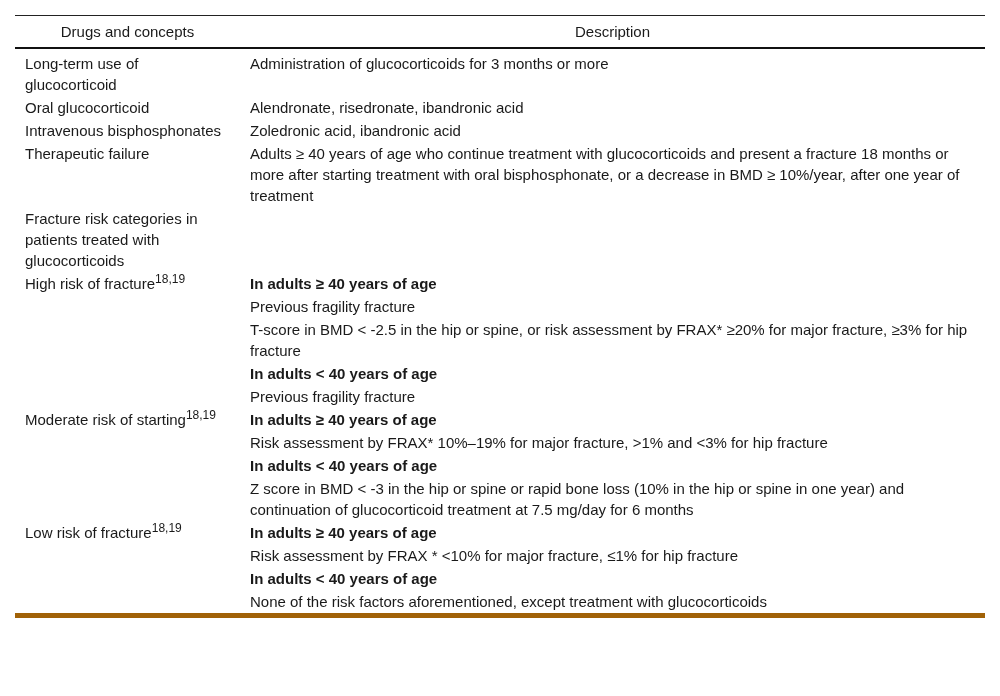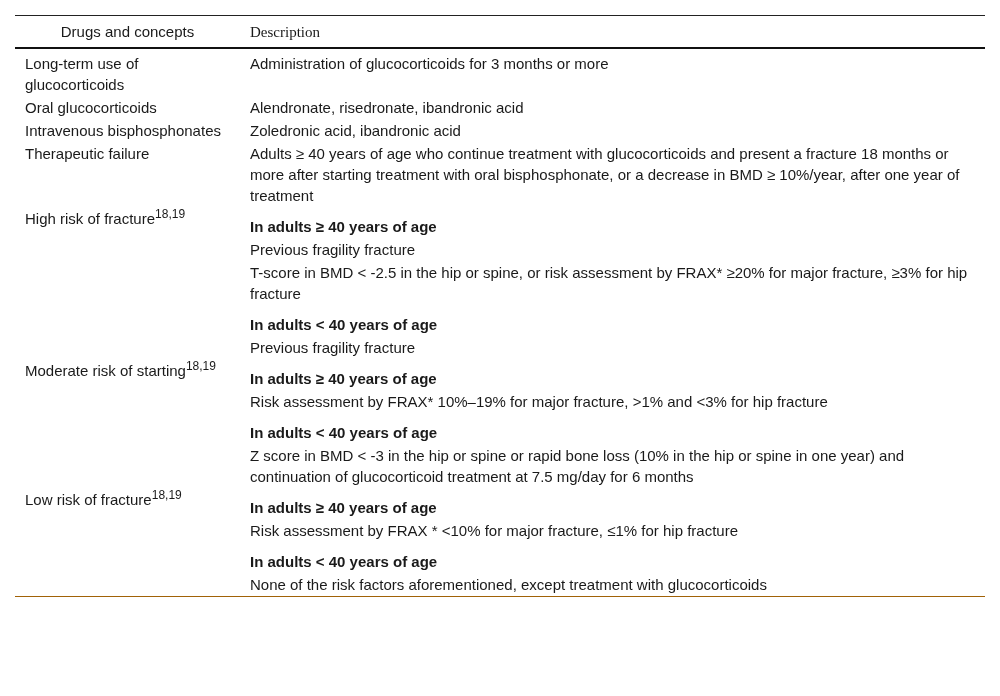--- a/index.html
+++ b/index.html
@@ -8,72 +8,78 @@
     font-family: "Liberation Sans", sans-serif;
     font-size: 15px; color: #1a1a1a;
   }
   .wrap { position: absolute; left: 15px; top: 15px; width: 970px; }
   table { border-collapse: collapse; width: 970px; }
   thead th {
     font-weight: normal; text-align: center; padding: 6px 10px 5px 10px;
     border-top: 1px solid #222; border-bottom: 2px solid #111;
     line-height: 20px; height: 20px;
   }
-  thead th.desc { text-align: left; font-family: Liberation Serif, serif; }
+  thead th.desc { text-align: center; }
   td { vertical-align: top; padding: 0 10px; line-height: 21px; }
   td.c1 { width: 205px; }
   .line { display: block; padding: 1px 0 1px 0; }
-  .b { font-weight: bold; margin-top: 8px; }
+  .b { font-weight: bold; }
   tbody tr:first-child td { padding-top: 3px; }
-  tbody tr.last td { border-bottom: 1px solid #a16207; }
+  tbody tr.last td { border-bottom: 5px solid #a16207; }
   sup { font-size: 12px; line-height: 0; vertical-align: 6px; }
 </style>
 </head>
 <body>
 
 <div class="wrap">
   <table>
     <thead>
       <tr>
         <th>Drugs and concepts</th>
         <th class="desc">Description</th>
       </tr>
     </thead>
     <tbody id="tbody">
         <tr>
           <td class="c1">
-            <span class="line"><span>Long-term use of glucocorticoids</span></span>
+            <span class="line"><span>Long-term use of glucocorticoid</span></span>
           </td>
           <td>
             <span class="line">Administration of glucocorticoids for 3 months or more</span>
           </td>
         </tr>
         <tr>
           <td class="c1">
-            <span class="line"><span>Oral glucocorticoids</span></span>
+            <span class="line"><span>Oral glucocorticoid</span></span>
           </td>
           <td>
             <span class="line">Alendronate, risedronate, ibandronic acid</span>
           </td>
         </tr>
         <tr>
           <td class="c1">
             <span class="line"><span>Intravenous bisphosphonates</span></span>
           </td>
           <td>
             <span class="line">Zoledronic acid, ibandronic acid</span>
           </td>
         </tr>
         <tr>
           <td class="c1">
             <span class="line"><span>Therapeutic failure</span></span>
           </td>
           <td>
             <span class="line">Adults ≥ 40 years of age who continue treatment with glucocorticoids and present a fracture 18 months or more after starting treatment with oral bisphosphonate, or a decrease in BMD ≥ 10%/year, after one year of treatment</span>
           </td>
+        </tr>
+        <tr>
+          <td class="c1">
+            <span class="line"><span>Fracture risk categories in patients treated with glucocorticoids</span></span>
+          </td>
+          <td></td>
         </tr>
         <tr>
           <td class="c1">
             <span class="line"><span>High risk of fracture</span><sup>18,19</sup></span>
           </td>
           <td>
             <span class="line b">In adults ≥ 40 years of age</span>
             <span class="line">Previous fragility fracture</span>
             <span class="line">T-score in BMD &lt; -2.5 in the hip or spine, or risk assessment by FRAX* ≥20% for major fracture, ≥3% for hip fracture</span>
             <span class="line b">In adults &lt; 40 years of age</span>

